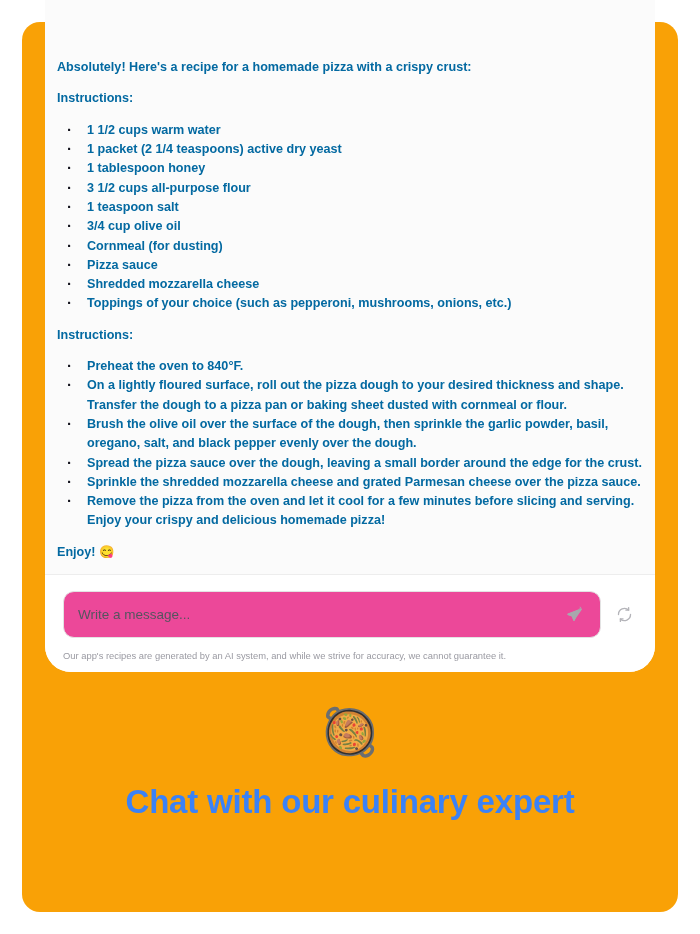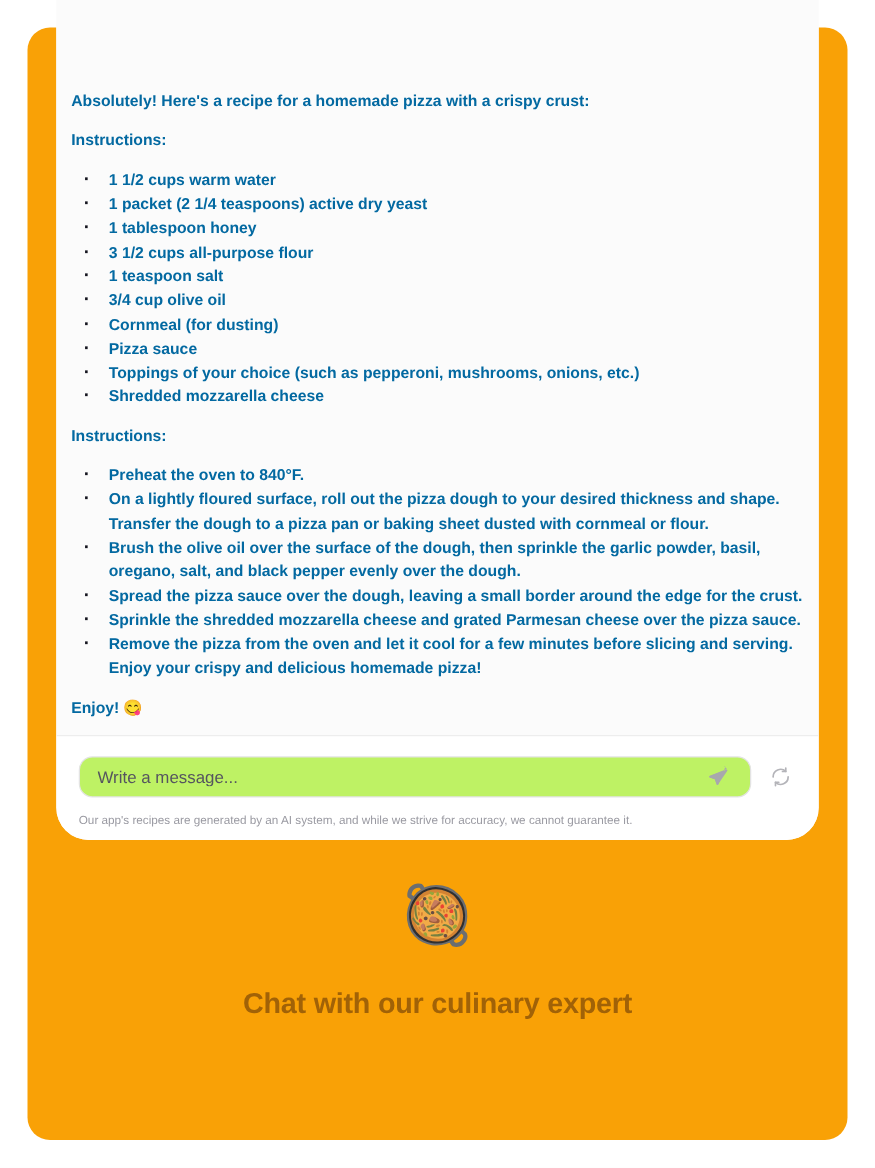--- a/index.html
+++ b/index.html
@@ -42,22 +42,22 @@
   .promo-emoji {
     font-size: 46px;
     line-height: 64px;
     height: 64px;
     display: block;
     user-select: none;
   }
 
   .promo-heading {
     margin-top: 16px;
-    color: #a16207;
-    font-size: 23px;
+    color: #3b82f6;
+    font-size: 33px;
     font-weight: 700;
     line-height: 44px;
     letter-spacing: -0.2px;
     padding: 0 70px;
   }
 
   
   .chat-card {
     position: absolute;
     left: 45px;
@@ -126,24 +126,24 @@
   }
 
   .composer-row {
     display: flex;
     align-items: center;
     gap: 12px;
   }
 
   .input-shell {
     flex: 1 1 auto;
-    height: 33px;
+    height: 47px;
     border: 1px solid #e3e3e3;
     border-radius: 11px;
-    background: #bef264;
+    background: #ec4899;
     display: flex;
     align-items: center;
     padding: 0 14px;
   }
 
   .msg-input {
     flex: 1 1 auto;
     border: none;
     outline: none;
     background: transparent;
@@ -212,22 +212,22 @@
 
           <ul class="rlist" id="ingredients-list">
               <li>1 1/2 cups warm water</li>
               <li>1 packet (2 1/4 teaspoons) active dry yeast</li>
               <li>1 tablespoon honey</li>
               <li>3 1/2 cups all-purpose flour</li>
               <li>1 teaspoon salt</li>
               <li>3/4 cup olive oil</li>
               <li>Cornmeal (for dusting)</li>
               <li>Pizza sauce</li>
+              <li>Shredded mozzarella cheese</li>
               <li>Toppings of your choice (such as pepperoni, mushrooms, onions, etc.)</li>
-              <li>Shredded mozzarella cheese</li>
             </ul>
 
           <p>Instructions:</p>
 
           <ul class="rlist" id="instructions-list">
               <li>Preheat the oven to 840°F.</li>
               <li>On a lightly floured surface, roll out the pizza dough to your desired thickness and shape. Transfer the dough to a pizza pan or baking sheet dusted with cornmeal or flour.</li>
               <li>Brush the olive oil over the surface of the dough, then sprinkle the garlic powder, basil, oregano, salt, and black pepper evenly over the dough.</li>
               <li>Spread the pizza sauce over the dough, leaving a small border around the edge for the crust.</li>
               <li>Sprinkle the shredded mozzarella cheese and grated Parmesan cheese over the pizza sauce.</li>

